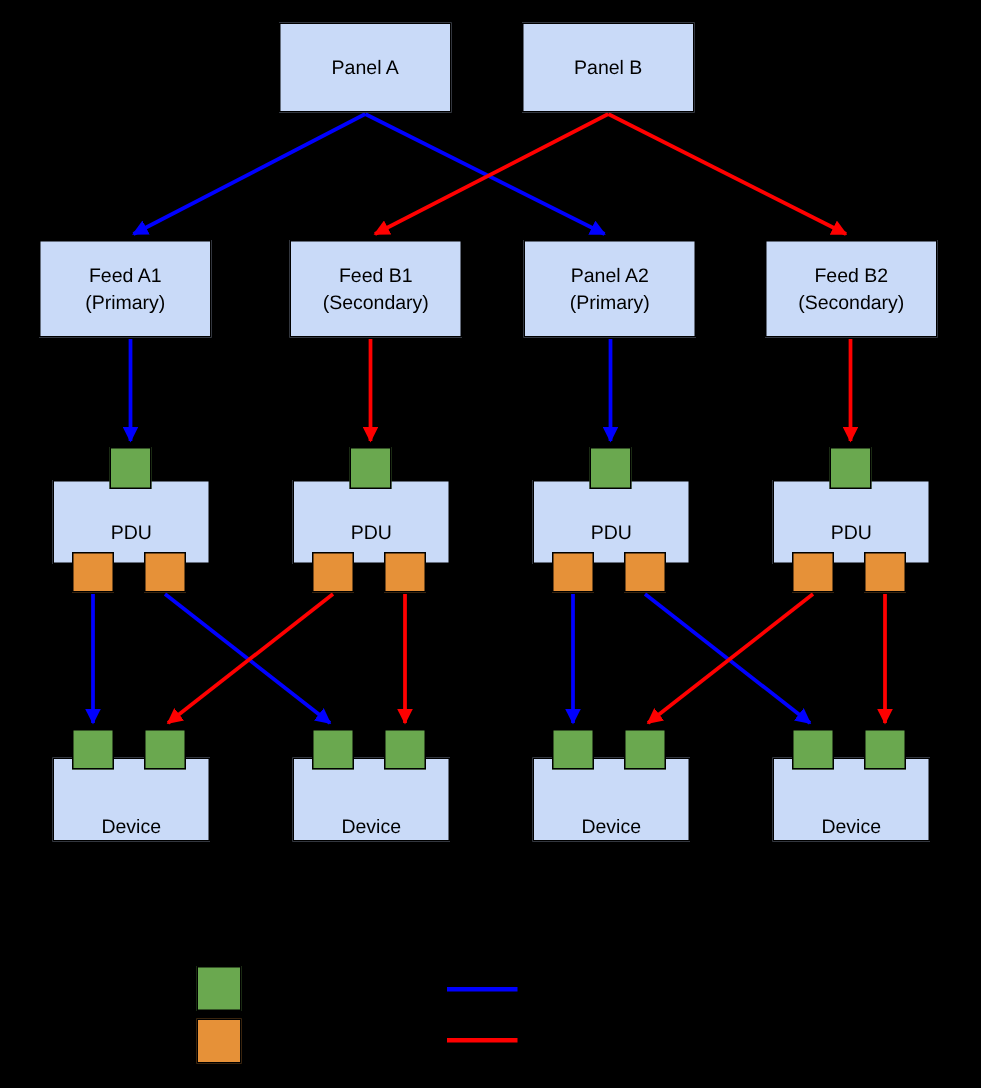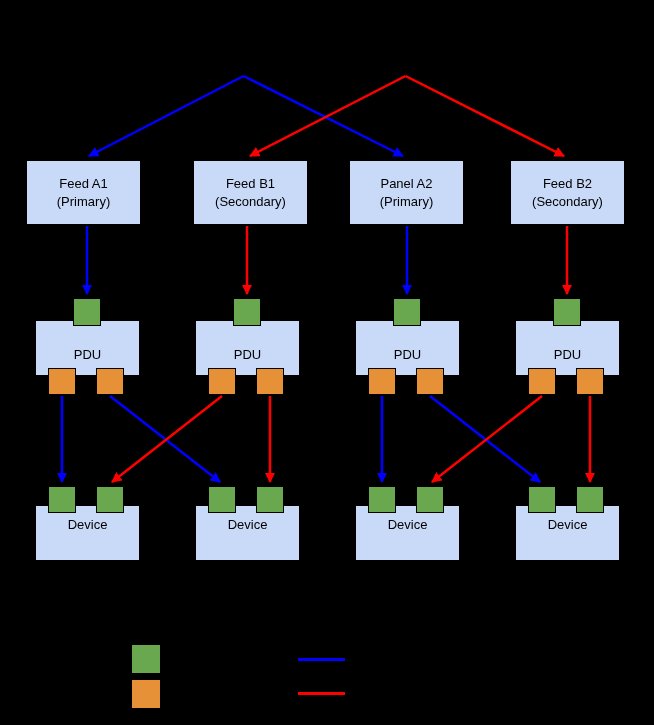--- a/index.html
+++ b/index.html
@@ -25,21 +25,21 @@
   .wire-red  { stroke: var(--red,  #ff0000); stroke-width: 2.5; }
   .node {
     position: absolute;
     background: var(--fill, #c9daf8);
     border: 1px solid var(--border, #000);
     display: flex; flex-direction: column;
     align-items: center; justify-content: center;
     font-size: 13px; line-height: 1.35; text-align: center;
   }
   .node.pdu    { justify-content: center; padding-top: 14px; }
-  .node.device { justify-content: flex-start; padding-top: 10px; }
+  .node.device { justify-content: flex-end; padding-top: 10px; }
   .port {
     position: absolute;
     border: 1px solid var(--border, #000);
   }
   .port-green  { background: var(--green,  #6aa84f); }
   .port-orange { background: var(--orange, #e69138); }
   .legend-swatch {
     position: absolute; width: 30px; height: 30px;
     border: 1px solid var(--border, #000);
   }
@@ -75,20 +75,26 @@
     <line x1="62" y1="396" x2="62" y2="482" class="wire-blue" marker-end="url(#mb)"></line>
     <line x1="110" y1="396" x2="220" y2="482" class="wire-blue" marker-end="url(#mb)"></line>
     <line x1="222" y1="396" x2="112" y2="482" class="wire-red" marker-end="url(#mr)"></line>
     <line x1="270" y1="396" x2="270" y2="482" class="wire-red" marker-end="url(#mr)"></line>
     <line x1="382" y1="396" x2="382" y2="482" class="wire-blue" marker-end="url(#mb)"></line>
     <line x1="430" y1="396" x2="540" y2="482" class="wire-blue" marker-end="url(#mb)"></line>
     <line x1="542" y1="396" x2="432" y2="482" class="wire-red" marker-end="url(#mr)"></line>
     <line x1="590" y1="396" x2="590" y2="482" class="wire-red" marker-end="url(#mr)"></line>
   </svg>
 
+  <div class="node" style="left:186px;top:15px;width:115px;height:60px">
+    <span>Panel A</span>
+  </div>
+  <div class="node" style="left:348px;top:15px;width:115px;height:60px">
+    <span>Panel B</span>
+  </div>
 
   <div class="node" style="left:26px;top:160px;width:115px;height:65px">
     <span>Feed A1</span>
     <span>(Primary)</span>
   </div>
   <div class="node" style="left:193px;top:160px;width:115px;height:65px">
     <span>Feed B1</span>
     <span>(Secondary)</span>
   </div>
   <div class="node" style="left:349px;top:160px;width:115px;height:65px">

